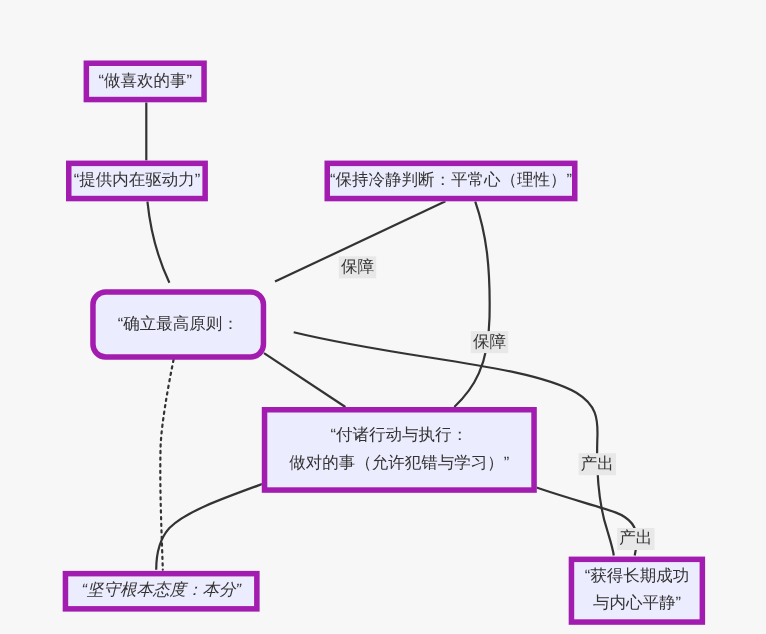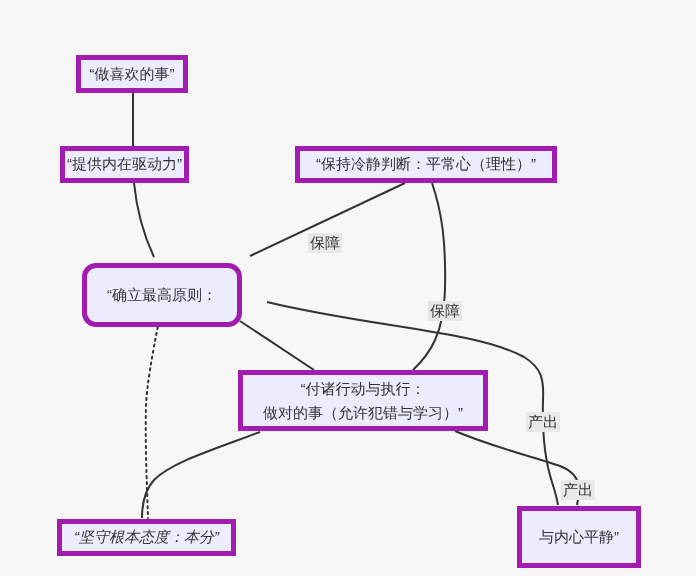--- a/index.html
+++ b/index.html
@@ -73,38 +73,39 @@
   </svg>
 
   <div class="node" style="left:76px; top:55px; width:112px; height:38px;">
     <span>“做喜欢的事”</span>
   </div>
 
   <div class="node" style="left:60px; top:146px; width:129px; height:37px;">
     <span>“提供内在驱动力”</span>
   </div>
 
-  <div class="node" style="left:295px; top:146px; width:262px; height:37px;">
+  <div class="node" style="left:295px; top:146px; width:230px; height:37px;">
     <span>“保持冷静判断：平常心（理性）”</span>
   </div>
 
   <div class="node" style="left:82px; top:263px; width:160px; height:64px;border-radius:14px;">
     <span>“确立最高原则：</span>
   </div>
 
-  <div class="node" style="left:238px; top:370px; width:250px; height:61px;justify-content:flex-end;">
+  <div class="node" style="left:238px; top:370px; width:250px; height:78px;">
     <span>“付诸行动与执行：</span>
     <span>做对的事（允许犯错与学习）”</span>
   </div>
 
   <div class="node" style="left:57px; top:519px; width:179px; height:37px;font-style:italic;">
     <span>“坚守根本态度：本分”</span>
   </div>
 
   <div class="node" style="left:517px; top:506px; width:124px; height:62px;">
+    <span>“获得长期成功</span>
     <span>与内心平静”</span>
   </div>
 
   <div class="edge-label" style="left:325px; top:221px;">保障</div>
 
   <div class="edge-label" style="left:445px; top:289px;">保障</div>
 
 
   <div class="edge-label" style="left:543px; top:400px;">产出</div>
 

